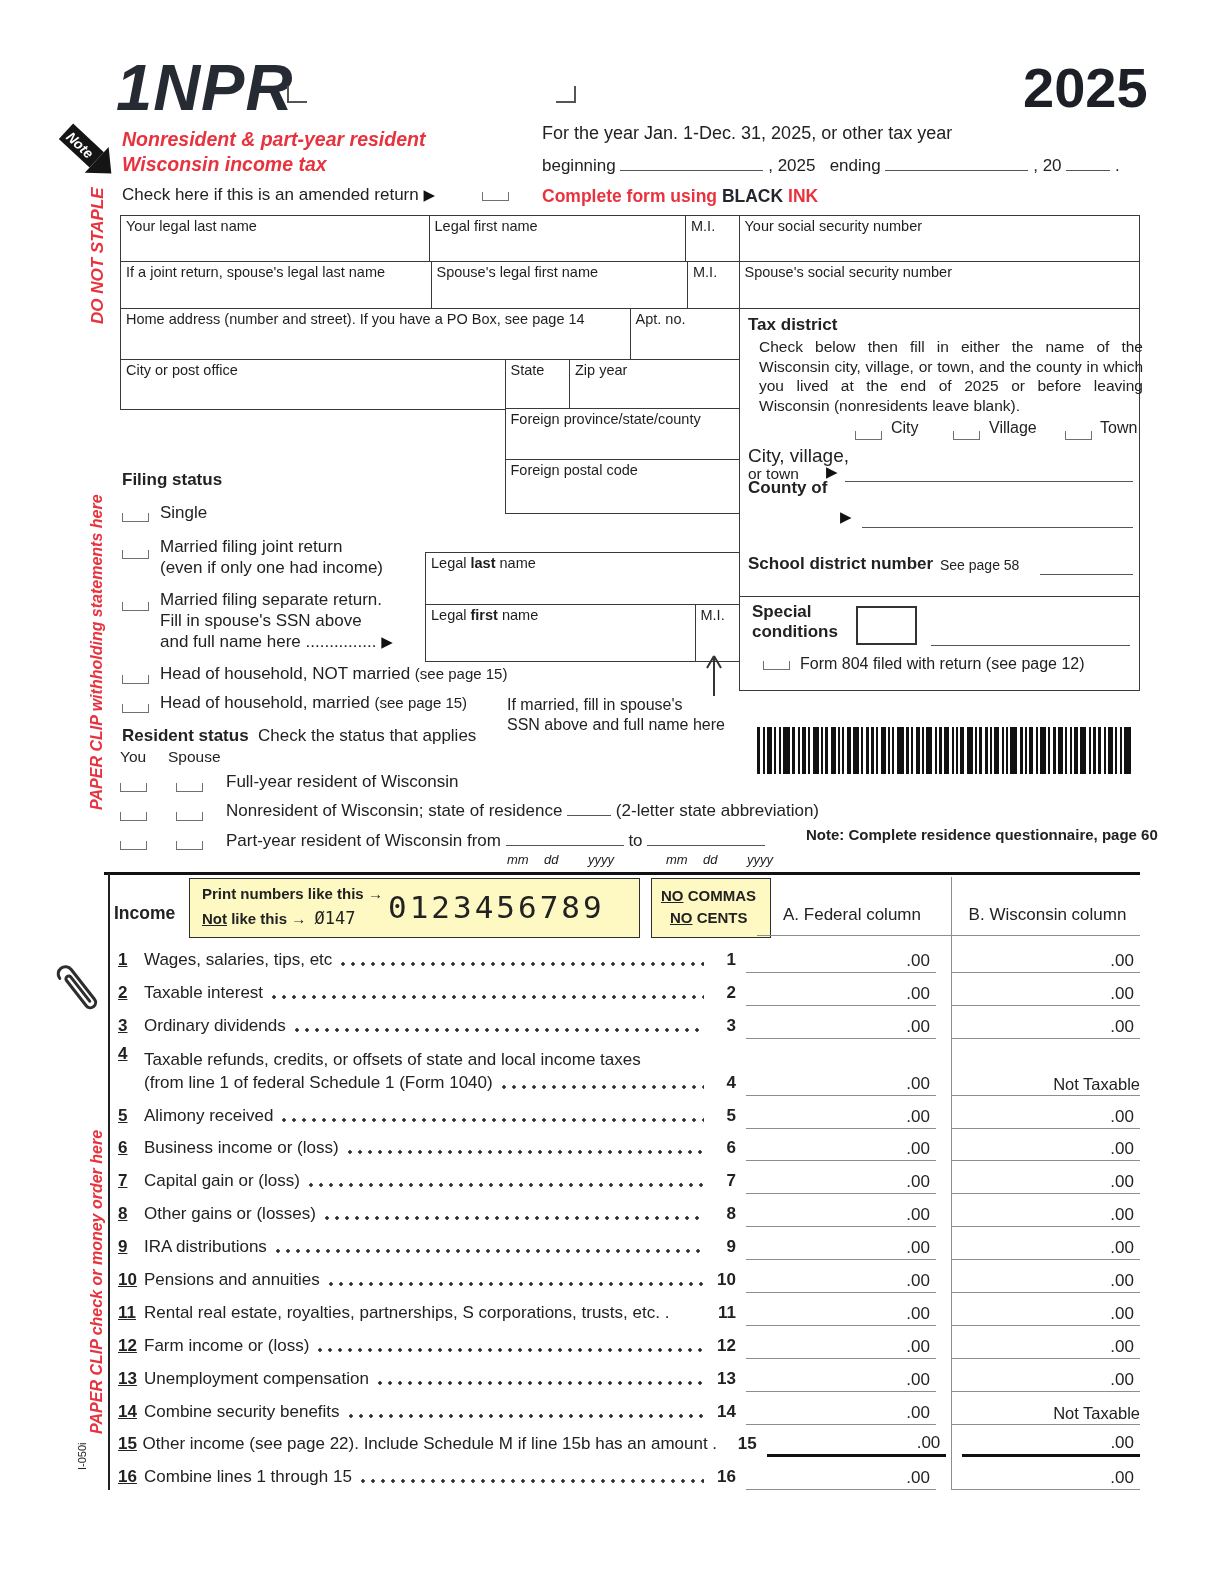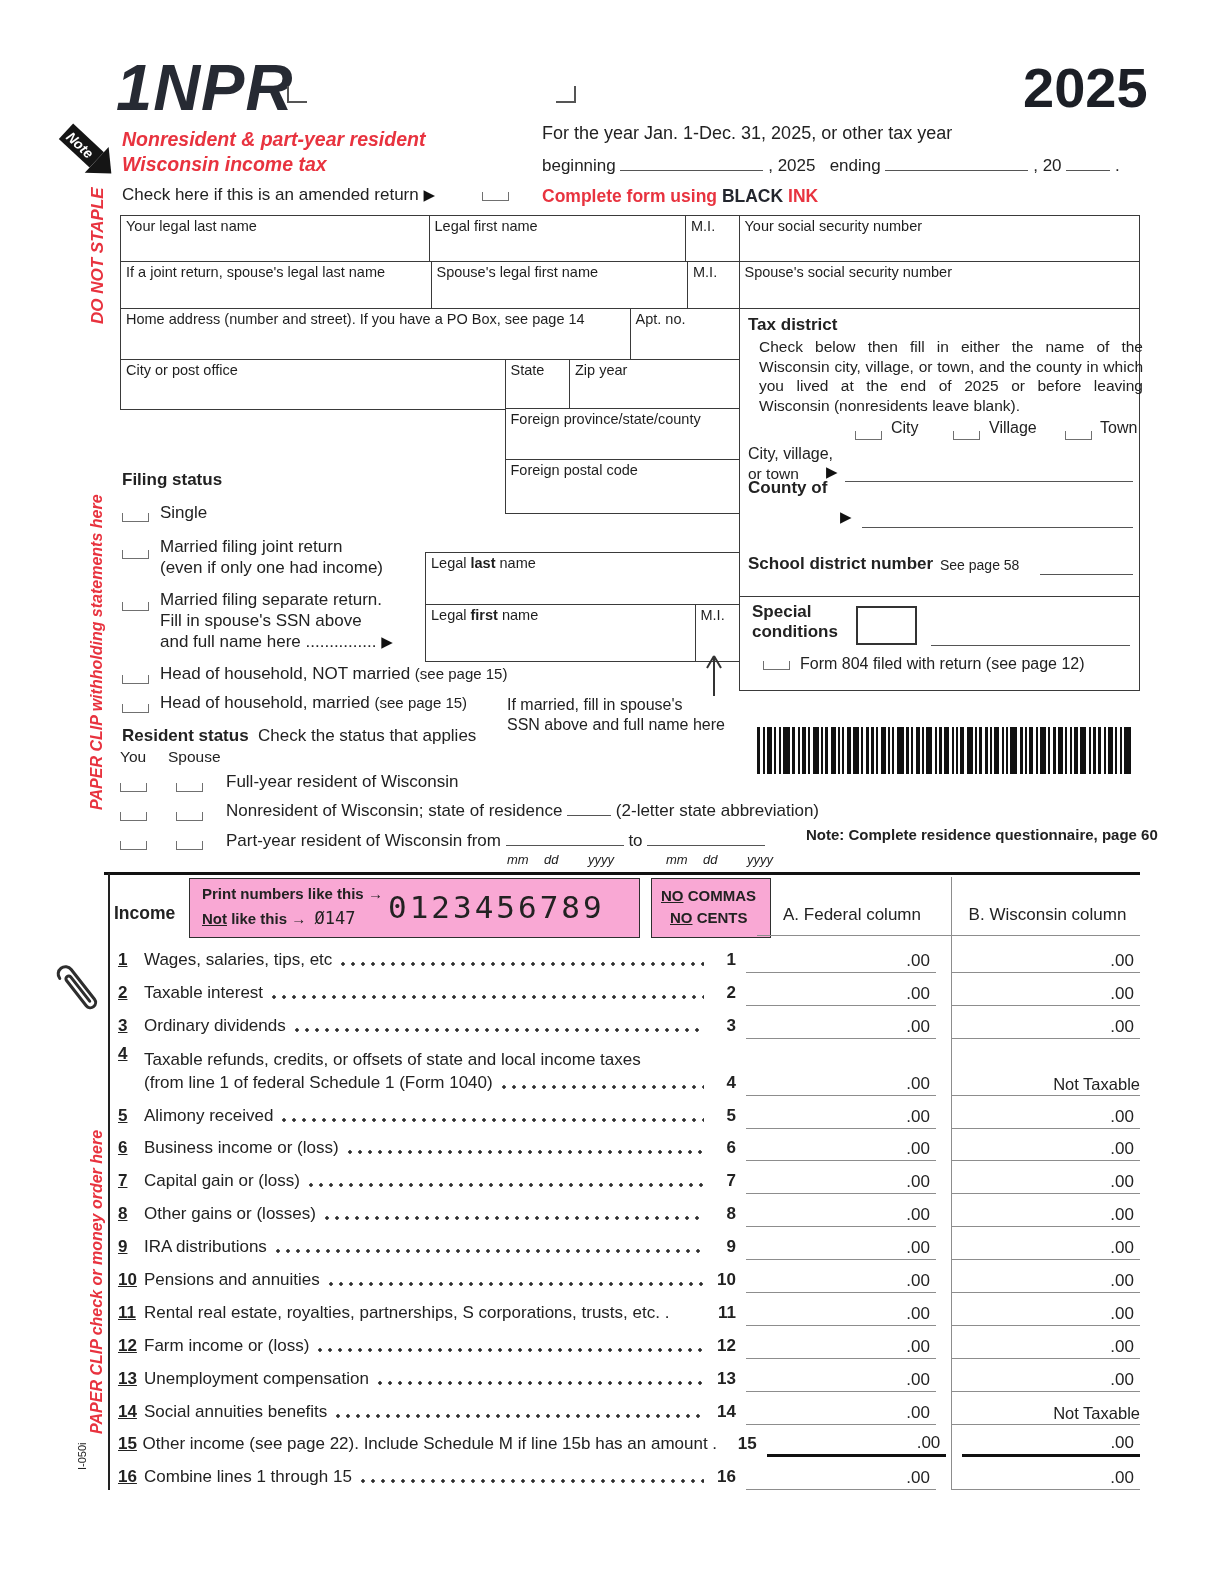--- a/index.html
+++ b/index.html
@@ -15,21 +15,21 @@
   
   .cbx{position:absolute;width:27px;height:9px;box-sizing:border-box;
        border-left:1.6px solid #707070;border-right:1.6px solid #707070;border-bottom:1.6px solid #707070;}
   .ufield{display:inline-block;border-bottom:1.6px solid #555;vertical-align:baseline;}
   .uline{position:absolute;border-bottom:1.6px solid #555;}
   .vtext{position:absolute;color:#e8333f;font-weight:bold;font-style:italic;font-size:17px;
          transform:rotate(-90deg);transform-origin:0 0;white-space:nowrap;}
   .corner{position:absolute;width:20px;height:17px;box-sizing:border-box;}
   .corner.lft{border-left:2px solid #555;border-bottom:2px solid #555;}
   .corner.rgt{border-right:2px solid #555;border-bottom:2px solid #555;}
-  .pink{position:absolute;background:#f9a8d4;border:1.8px solid #2f2f2f;box-sizing:border-box;}
+  .pink{position:absolute;background:#fef9c3;border:1.8px solid #2f2f2f;box-sizing:border-box;}
   
   #incrows{position:absolute;left:108px;top:940px;width:1032px;}
   .inc-row{display:flex;align-items:flex-end;height:32.9px;box-sizing:border-box;padding-left:10px;}
   .inc-row.two-line{height:57px;}
   .inc-row .num{width:26px;font-weight:bold;font-size:17px;text-decoration:underline;padding-bottom:3px;}
   .inc-row.two-line .num{align-self:flex-start;padding-top:5px;}
   .lbl-area{flex:1;display:flex;flex-direction:column;justify-content:flex-end;}
   .lbl-line{display:flex;align-items:flex-end;}
   .lbl{font-size:17px;padding-bottom:3px;white-space:nowrap;}
   .dots{flex:1;height:6px;margin:0 8px 6px 9px;
@@ -152,21 +152,21 @@
   <div class="t b" style="left:748px;top:315px;font-size:17px;">Tax district</div>
   <div style="position:absolute;left:748px;top:337px;width:384px;font-size:15.5px;line-height:19.5px;text-align:justify;margin-left:11px;">Check below then fill in either the name of the Wisconsin city, village, or town, and the county in which you lived at the end of 2025 or before leaving Wisconsin (nonresidents leave blank).</div>
 
   <div class="cbx" style="left:855px;top:431px;"></div>
   <div class="t" style="left:891px;top:419px;font-size:16px;">City</div>
   <div class="cbx" style="left:953px;top:431px;"></div>
   <div class="t" style="left:989px;top:419px;font-size:16px;">Village</div>
   <div class="cbx" style="left:1065px;top:431px;"></div>
   <div class="t" style="left:1100px;top:419px;font-size:16px;">Town</div>
 
-  <div class="t" style="left:748px;top:445px;font-size:16px;">City, village,</div>
+  <div class="t" style="left:748px;top:445px;font-size:19px;">City, village,</div>
   <div class="t" style="left:748px;top:465px;font-size:15.5px;">or town</div>
   <div class="t arrow" style="left:826px;top:463px;">▶</div>
   <div class="uline" style="left:845px;top:462px;width:288px;height:19px;"></div>
 
   <div class="t b" style="left:748px;top:478px;font-size:17px;">County of</div>
   <div class="t arrow" style="left:840px;top:508px;">▶</div>
   <div class="uline" style="left:862px;top:508px;width:271px;height:19px;"></div>
 
   <div class="t b" style="left:748px;top:554px;font-size:17px;">School district number</div>
   <div class="t" style="left:940px;top:557px;font-size:14px;">See page 58</div>
@@ -558,21 +558,21 @@
           <span class="val">.00</span>
         </div>
         <div class="amt colB">
           <span class="val">.00</span>
         </div>
       </div>
       <div class="inc-row">
         <span class="num">14</span>
         <div class="lbl-area">
           <div class="lbl-line">
-            <span class="lbl">Social annuities benefits</span>
+            <span class="lbl">Combine security benefits</span>
             <span class="dots"></span>
           </div>
         </div>
         <span class="num2">14</span>
         <div class="amt colA">
           <span class="val">.00</span>
         </div>
         <div class="amt colB nt">
           <span class="val">Not Taxable</span>
         </div>

